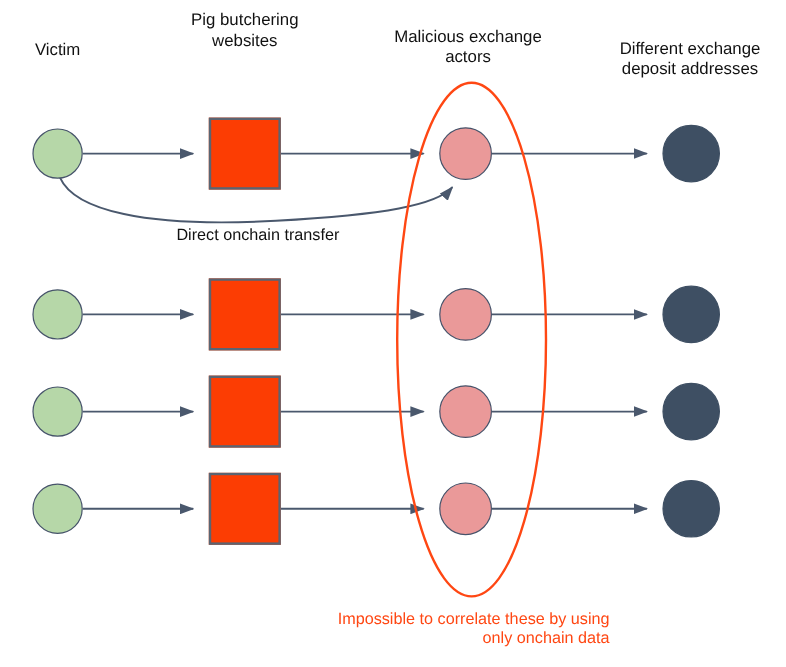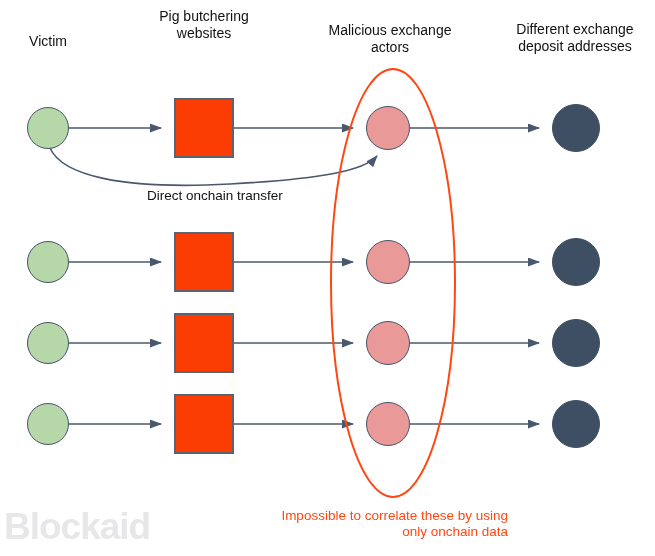--- a/index.html
+++ b/index.html
@@ -35,21 +35,21 @@
   .col-header {
     position: absolute;
     text-align: center;
     font-size: 14px;
     line-height: 17px;
     color: var(--text);
   }
   .col-header.victim   { left: 8px;   top: 33px;  width: 80px;  }
   .col-header.websites { left: 149px; top: 8px;  width: 110px; }
   .col-header.actors   { left: 325px; top: 22px;  width: 130px; }
-  .col-header.exchange { left: 505px; top: 21px;  width: 140px; }
+  .col-header.exchange { left: 505px; top: 32px;  width: 140px; }
   
   .node { position: absolute; box-sizing: border-box; }
   .victim-node {
     width: 42px; height: 42px;
     border-radius: 50%;
     background: var(--victim-fill);
     border: 1.6px solid var(--node-border);
     left: 27px;
   }
   .website-node {
@@ -156,15 +156,14 @@
   <div class="node actor-node r3"></div>
   <div class="node exchange-node r3"></div>
 
   <div class="node victim-node r4"></div>
   <div class="node website-node r4"></div>
   <div class="node actor-node r4"></div>
   <div class="node exchange-node r4"></div>
 
   <div class="direct-transfer-label">Direct onchain transfer</div>
   <div class="correlation-note">Impossible to correlate these by using only onchain data</div>
-  <div class="watermark">Blockaid</div>
 
 </div>
 
 </body></html>

